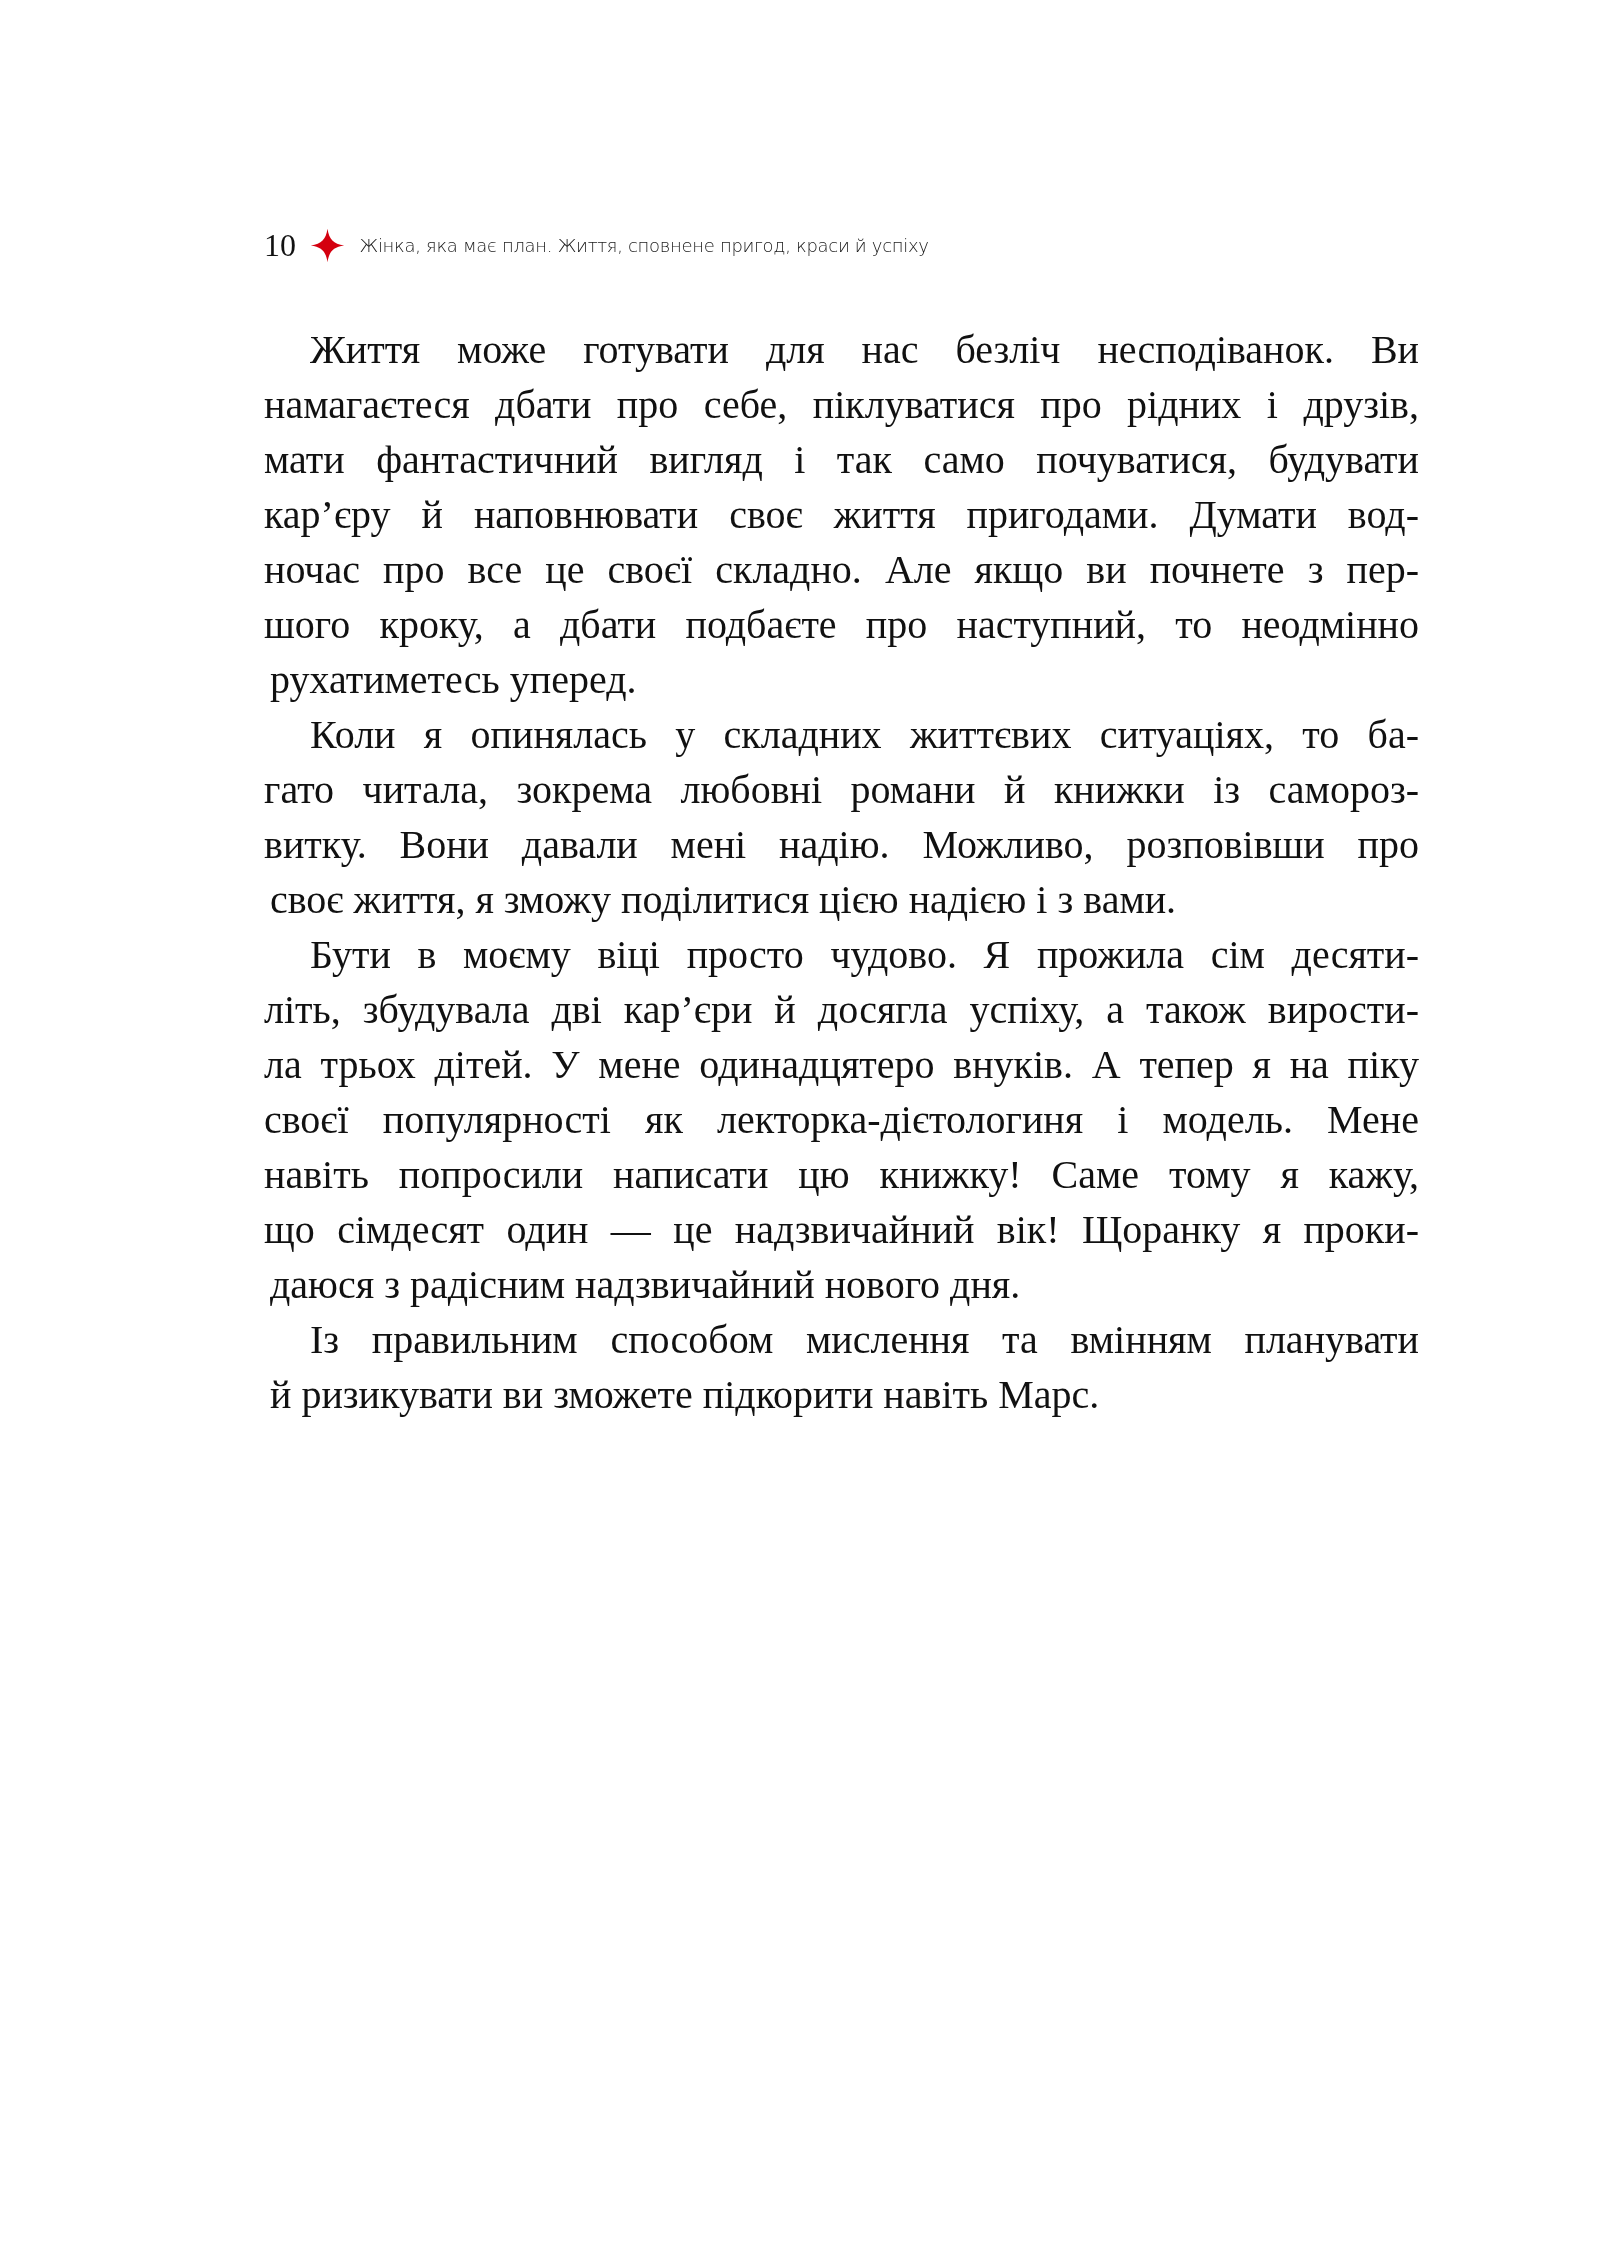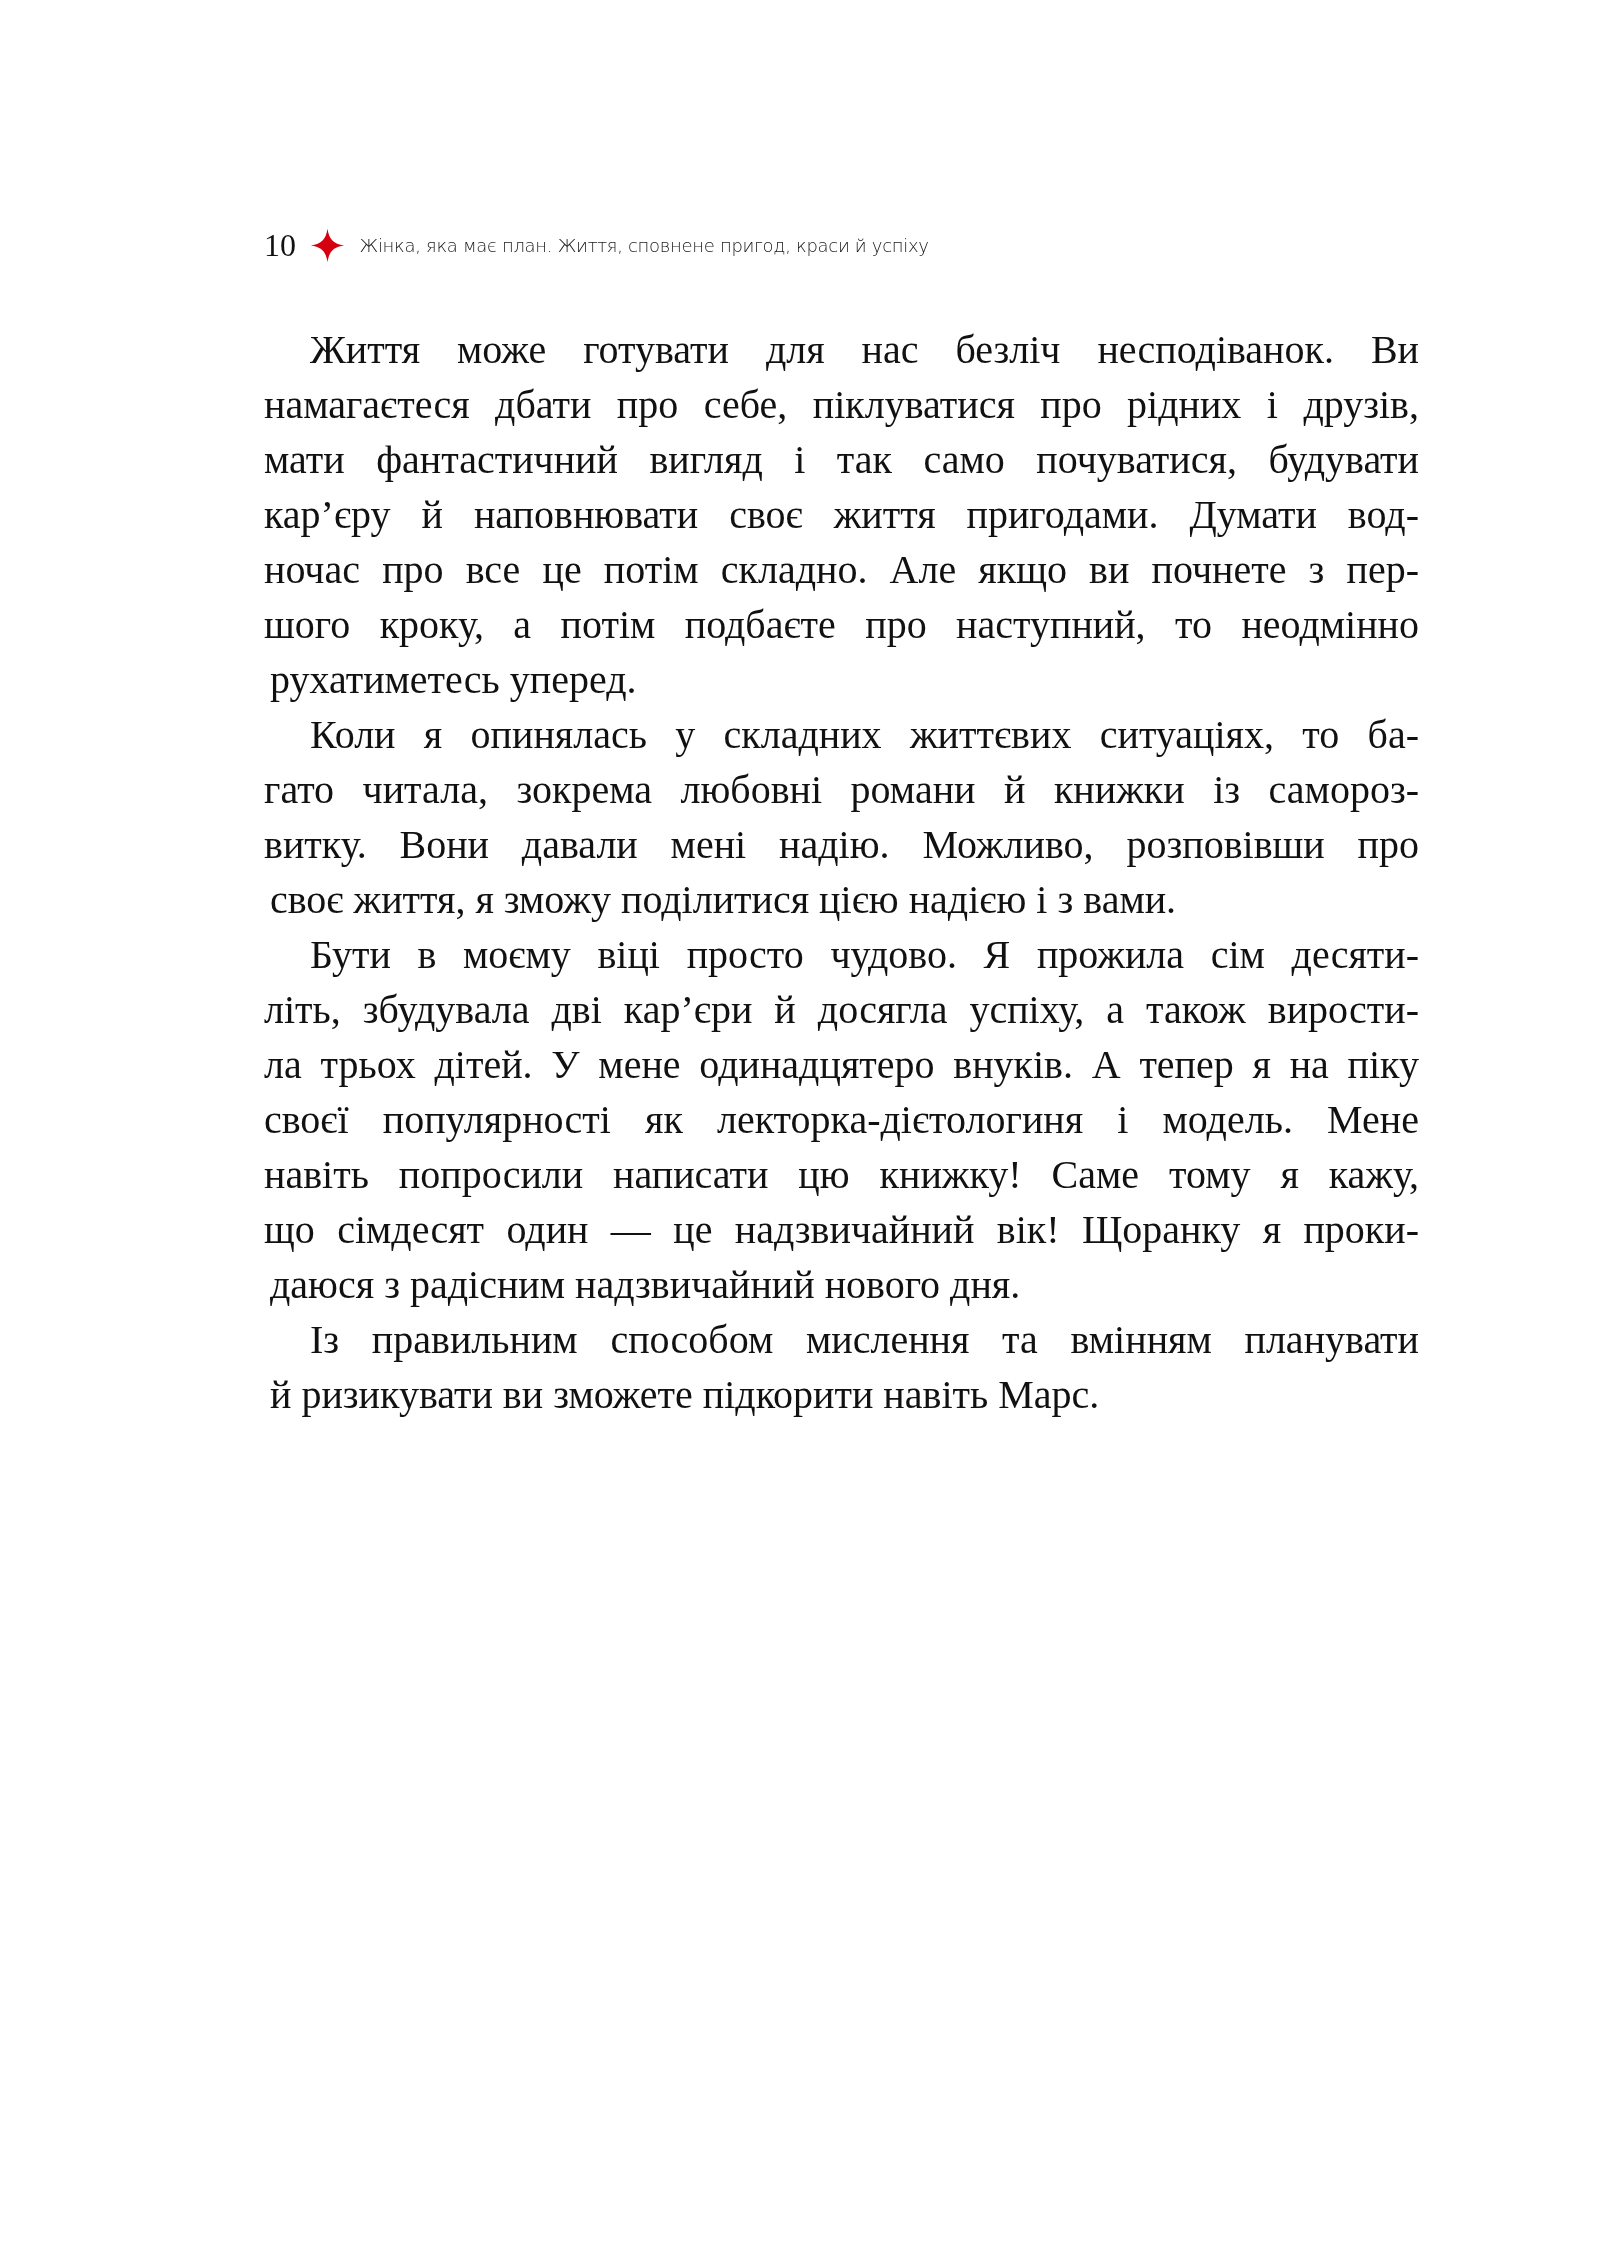--- a/index.html
+++ b/index.html
@@ -93,22 +93,22 @@
     <span class="running-title">Жінка, яка має план. Життя, сповнене пригод, краси й успіху</span>
   </div>
 
   <div class="body-text">
 
     <div class="paragraph">
       <span class="line first">Життя може готувати для нас безліч несподіванок. Ви</span>
       <span class="line">намагаєтеся дбати про себе, піклуватися про рідних і друзів,</span>
       <span class="line">мати фантастичний вигляд і так само почуватися, будувати</span>
       <span class="line">кар’єру й наповнювати своє життя пригодами. Думати вод-</span>
-      <span class="line">ночас про все це потім складно. Але якщо ви почнете з пер-</span>
-      <span class="line">шого кроку, а потім подбаєте про наступний, то неодмінно</span>
+      <span class="line">ночас про все це своєї складно. Але якщо ви почнете з пер-</span>
+      <span class="line">шого кроку, а дбати подбаєте про наступний, то неодмінно</span>
       <span class="line last">рухатиметесь уперед.</span>
     </div>
 
     <div class="paragraph">
       <span class="line first">Коли я опинялась у складних життєвих ситуаціях, то ба-</span>
       <span class="line">гато читала, зокрема любовні романи й книжки із самороз-</span>
       <span class="line">витку. Вони давали мені надію. Можливо, розповівши про</span>
       <span class="line last">своє життя, я зможу поділитися цією надією і з вами.</span>
     </div>
 

